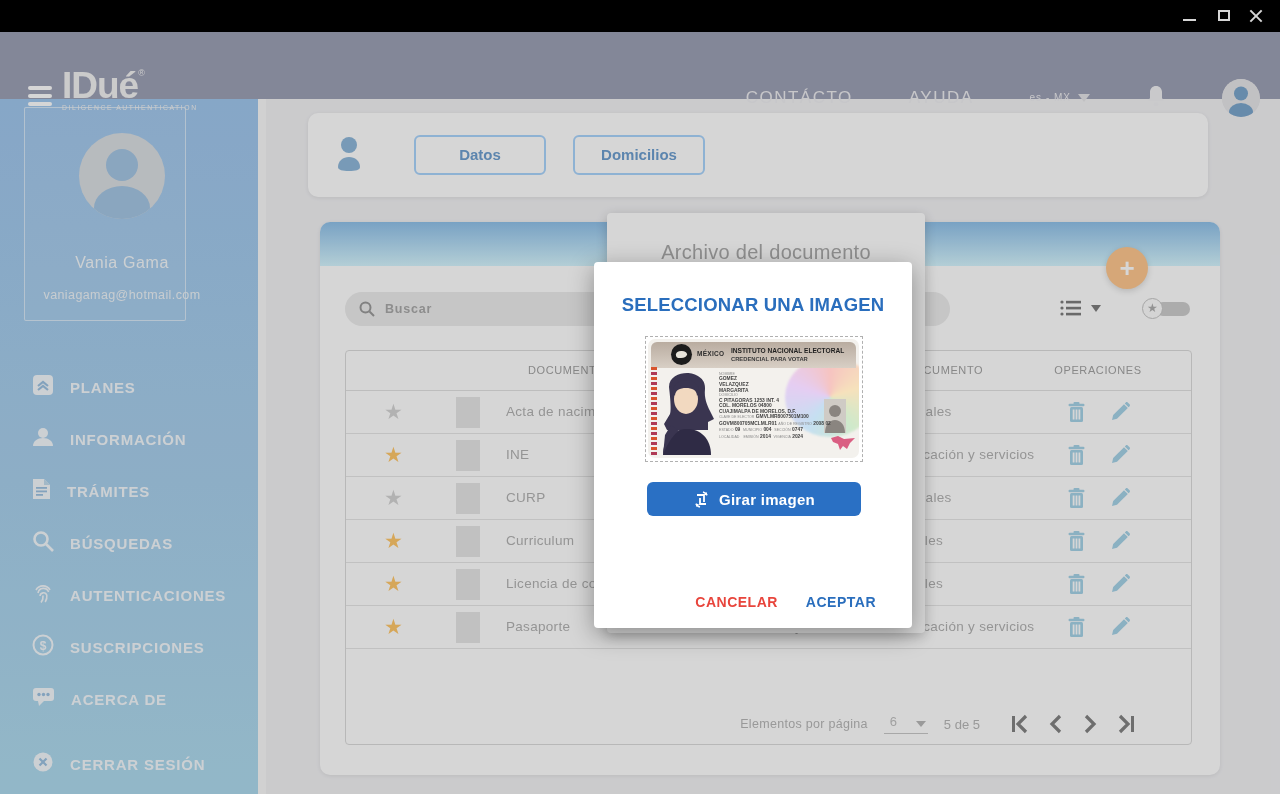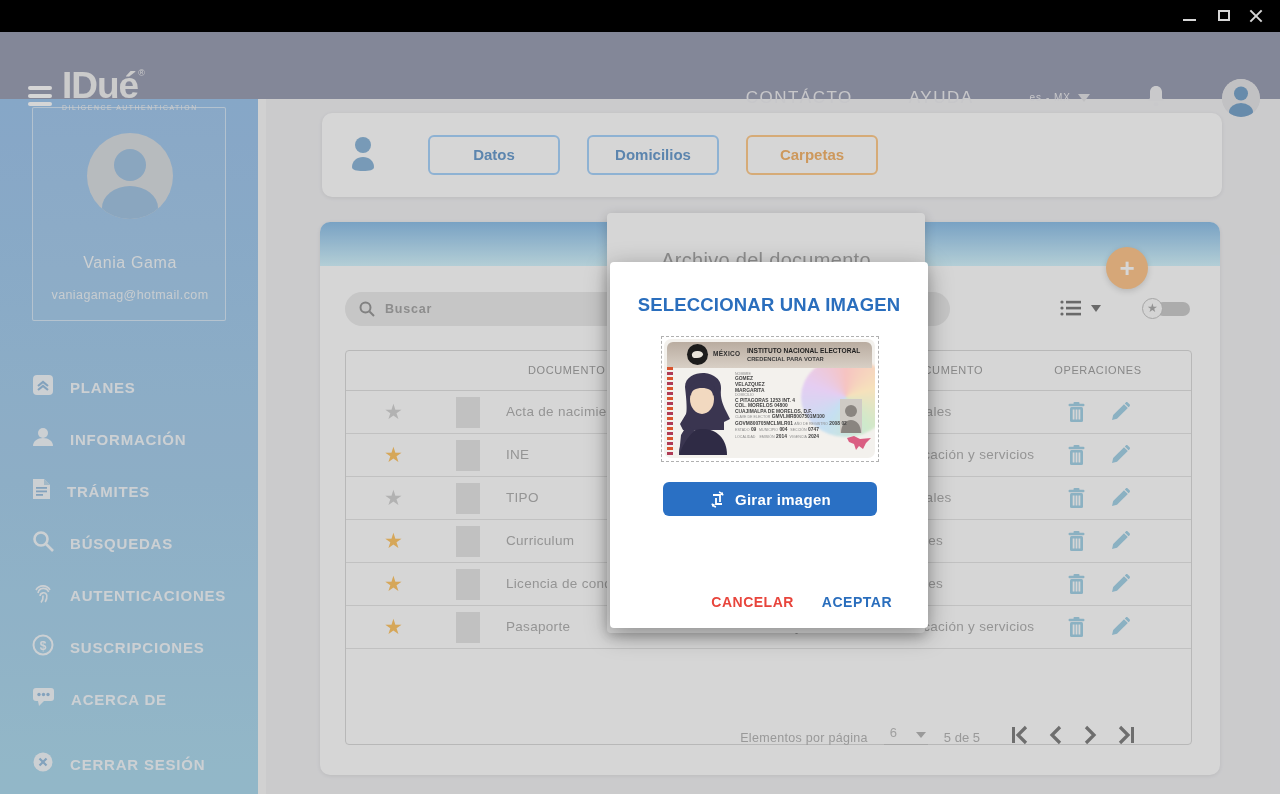--- a/index.html
+++ b/index.html
@@ -27,34 +27,34 @@
   .hnav { position:absolute; right:20px; top:32px; height:67px; display:flex; align-items:center; gap:56px; }
   .hlink { color:#ededf0; font-size:17px; letter-spacing:1.5px; cursor:pointer; }
   .lang { color:#ededf0; font-size:10px; letter-spacing:1px; cursor:pointer; display:flex; align-items:center; gap:7px; }
   .caret-down { width:0; height:0; border-left:6px solid transparent; border-right:6px solid transparent; border-top:8px solid #e4e4e8; }
   .bellwrap { cursor:pointer; }
   .havatar { width:38px; height:38px; border-radius:50%; background:#e3e3e6; overflow:hidden; cursor:pointer; }
 
   
   .sidebar { position:absolute; left:0; top:99px; width:258px; height:695px; background:linear-gradient(180deg,#a0c7ed 0%, #a9d0ec 55%, #afdbef 100%); z-index:1; }
   .sidescroll { position:absolute; left:258px; top:99px; width:8px; height:695px; background:#fafafa; z-index:1; }
-  .profilecard { position:absolute; left:32px; top:8px; width:194px; height:214px; border:1px solid rgba(255,255,255,0.55); border-radius:2px; background:rgba(255,255,255,0.05); }
+  .profilecard { position:absolute; left:24px; top:8px; width:162px; height:214px; border:1px solid rgba(255,255,255,0.55); border-radius:2px; background:rgba(255,255,255,0.05); }
   .pavatar { position:absolute; left:53px; top:24px; width:88px; height:88px; }
   .pname { position:absolute; left:0; top:146px; width:194px; text-align:center; color:#f4f8fb; font-size:16px; letter-spacing:0.6px; }
   .pemail { position:absolute; left:0; top:180px; width:194px; text-align:center; color:#eef4f8; font-size:12.5px; letter-spacing:0.4px; }
   .menu { position:absolute; left:0; top:262px; width:258px; }
   .mitem { display:flex; align-items:center; height:52px; padding-left:32px; gap:16px; cursor:pointer; }
   .mitem.gap-top { margin-top:13px; }
   .mitem .lbl { color:#f4f8fc; font-size:15px; font-weight:bold; letter-spacing:0.8px; }
   .mitem svg { flex:0 0 auto; }
 
   
   .main { position:absolute; left:266px; top:99px; width:1014px; height:695px; background:#f2f2f4; }
   .card { background:#fff; border-radius:10px; box-shadow:0 1px 4px rgba(0,0,0,0.08); }
-  .tabcard { position:absolute; left:56px; top:14px; width:900px; height:84px; }
+  .tabcard { position:absolute; left:42px; top:14px; width:900px; height:84px; }
   .tabperson { position:absolute; left:28px; top:22px; }
   .tabsrow { position:absolute; left:106px; top:0; height:84px; display:flex; align-items:center; gap:27px; }
   .tabbtn { width:132px; min-height:40px; border:2px solid #aad4fc; border-radius:6px; background:#fff; color:#6e9fd0; font-weight:bold; font-size:15px; display:flex; align-items:center; justify-content:center; text-align:center; line-height:16px; cursor:pointer; padding:3px 4px; }
   .tabbtn.active { background:#a7d2f5; border-color:#a7d2f5; color:#fdfdfd; }
   .tabbtn.orange { border-color:#ffcc8e; color:#f5b66e; }
 
   .panel { position:absolute; left:54px; top:123px; width:900px; height:553px; }
   .panelhead { position:absolute; left:0; top:0; width:900px; height:44px; border-radius:10px 10px 0 0; background:linear-gradient(180deg,#90c1e9 0%, #d6f6ff 100%); }
   .fab { position:absolute; left:786px; top:25px; width:42px; height:42px; border-radius:50%; background:#ffc88f; color:#fff; font-size:26px; font-weight:bold; display:flex; align-items:center; justify-content:center; cursor:pointer; box-shadow:0 2px 6px rgba(0,0,0,0.15); }
   .searchbox { position:absolute; left:25px; top:70px; width:605px; height:34px; background:#ececec; border-radius:17px; display:flex; align-items:center; padding-left:14px; gap:10px; }
@@ -72,37 +72,37 @@
   .th-doc { left:182px; } .th-type { left:508px; } .th-ops { left:700px; width:104px; text-align:center; }
   .trow { position:absolute; left:0; width:845px; height:43px; border-bottom:1px solid #e6e6e6; }
   .trow .star { position:absolute; left:38px; top:9px; font-size:21px; color:#d5d5d5; cursor:pointer; }
   .trow .star.fav { color:#ffc76a; }
   .trow .thumb { position:absolute; left:110px; top:6px; width:24px; height:31px; background:#e6e6e6; cursor:pointer; }
   .trow .cell { position:absolute; top:13px; font-size:13.5px; color:#b2b2b2; letter-spacing:0.3px; white-space:nowrap; }
   .trow .name { left:160px; } .trow .date { left:410px; } .trow .type { left:535px; }
   .trow .op { position:absolute; top:11px; cursor:pointer; }
   .trow .op.trash { left:722px; } .trow .op.pencil { left:764px; }
 
-  .pagrow { position:absolute; left:0; top:352px; width:845px; height:42px; display:flex; align-items:flex-end; justify-content:flex-end; padding-right:55px; gap:16px; }
+  .pagrow { position:absolute; left:0; top:352px; width:845px; height:42px; display:flex; align-items:center; justify-content:flex-end; padding-right:55px; gap:16px; }
   .paglabel { color:#b7b7b7; font-size:12.5px; letter-spacing:0.3px; }
   .pagsize { position:relative; width:44px; height:20px; border-bottom:1px solid #c9c9c9; color:#c0c0c0; font-size:13px; padding-left:6px; cursor:pointer; }
   .pagsize .caret-down { position:absolute; right:2px; top:7px; border-top-width:6px; border-left-width:5px; border-right-width:5px; border-top-color:#b8b8b8; }
   .pagrange { color:#b7b7b7; font-size:13px; margin-right:14px; }
   .pagbtns { display:flex; align-items:center; gap:18px; }
   .pagbtns span { cursor:pointer; display:flex; }
 
   
   .bdialog { position:absolute; left:607px; top:213px; width:318px; height:420px; background:#fff; border-radius:4px; z-index:4; box-shadow:0 3px 12px rgba(0,0,0,0.2); }
-  .bdialog .btitle { position:absolute; left:0; top:36px; width:318px; text-align:center; color:#ababab; font-size:20px; letter-spacing:0.3px; }
+  .bdialog .btitle { position:absolute; left:0; top:28px; width:318px; text-align:center; color:#ababab; font-size:20px; letter-spacing:0.3px; }
 
   
   .overlay { position:absolute; left:0; top:0; width:1280px; height:794px; background:rgba(0,0,0,0.16); z-index:5; }
 
   
-  .modal { position:absolute; left:610px; top:262px; width:318px; height:366px; background:#fff; border-radius:4px; z-index:10; box-shadow:0 6px 24px rgba(0,0,0,0.35); }
+  .modal { position:absolute; left:594px; top:262px; width:318px; height:366px; background:#fff; border-radius:4px; z-index:10; box-shadow:0 6px 24px rgba(0,0,0,0.35); }
   .mtitle { position:absolute; left:0; top:32px; width:318px; text-align:center; color:#2a6ebd; font-weight:bold; font-size:18.5px; letter-spacing:0.2px; }
   .imgsel { position:absolute; left:51px; top:74px; width:218px; height:126px; border:1.5px dashed #b0b0b0; padding:2px; cursor:pointer; }
   .btn-rotate { position:absolute; left:53px; top:220px; width:214px; height:34px; background:#2a70c4; border-radius:6px; color:#fff; font-weight:bold; font-size:15px; display:flex; align-items:center; justify-content:center; gap:9px; cursor:pointer; letter-spacing:0.3px; }
   .btn-select { position:absolute; left:53px; top:265px; width:214px; height:37px; background:#fff; border:2px solid #2a70c4; border-radius:8px; color:#2a70c4; font-weight:bold; font-size:15px; display:flex; align-items:center; justify-content:center; cursor:pointer; letter-spacing:0.3px; }
   .mactions { position:absolute; right:36px; top:332px; display:flex; gap:28px; }
   .mactions span { font-weight:bold; font-size:14px; letter-spacing:0.5px; cursor:pointer; }
   .act-cancel { color:#e8453c; } .act-accept { color:#2a6ebd;text-align:right; }
 
   
   .ine { position:relative; width:211px; height:119px; background:#f3f1ed; border-radius:7px; overflow:hidden; }
@@ -268,21 +268,20 @@
     <div class="card tabcard">
       <span class="tabperson">
         <svg width="26" height="38" viewBox="0 0 26 38">
             <circle cx="13" cy="10" r="8" fill="#8fb8da"></circle>
             <path d="M2 32c0-6 5-10 11-10s11 4 11 10c0 3-4.5 4-11 4S2 35 2 32z" fill="#8fb8da"></path>
           </svg>
       </span>
       <div class="tabsrow" id="tabsrow">
           <div class="tabbtn">Datos</div>
           <div class="tabbtn">Domicilios</div>
-          <div class="tabbtn orange">Carpetas</div>
         </div>
     </div>
 
     <div class="card panel">
       <div class="panelhead"></div>
       <div class="fab">+</div>
 
       <div class="searchbox">
         <svg width="16" height="16" viewBox="0 0 16 16">
             <circle cx="6.5" cy="6.5" r="5" fill="none" stroke="#9a9a9a" stroke-width="2"></circle>
@@ -349,21 +348,21 @@
                   <rect x="10.5" y="7.5" width="1.8" height="10" fill="#fff"></rect>
                 </svg></span>
               <span class="op pencil"><svg width="20" height="20" viewBox="0 0 20 20">
                   <path d="M2 18l1.2-5L14 2.2 17.8 6 7 16.8z" fill="#a6d3e8"></path>
                   <path d="M14.8 1.4l1-1c.5-.5 1.4-.5 1.9 0l1.9 1.9c.5.5.5 1.4 0 1.9l-1 1z" fill="#a6d3e8"></path>
                 </svg></span>
             </div>
             <div class="trow" style="top: 126px;">
               <span class="star">★</span>
               <span class="thumb"></span>
-              <span class="cell name">TIPO</span>
+              <span class="cell name">CURP</span>
               <span class="cell date"></span>
               <span class="cell type">Personales</span>
               <span class="op trash"><svg width="17" height="20" viewBox="0 0 17 20">
                   <rect x="2" y="5" width="13" height="15" rx="1.5" fill="#a6d3e8"></rect>
                   <rect x="0.5" y="1.8" width="16" height="2.4" rx="1.2" fill="#a6d3e8"></rect>
                   <rect x="5.5" y="0" width="6" height="2.4" rx="1" fill="#a6d3e8"></rect>
                   <rect x="4.7" y="7.5" width="1.8" height="10" fill="#fff"></rect>
                   <rect x="7.6" y="7.5" width="1.8" height="10" fill="#fff"></rect>
                   <rect x="10.5" y="7.5" width="1.8" height="10" fill="#fff"></rect>
                 </svg></span>

